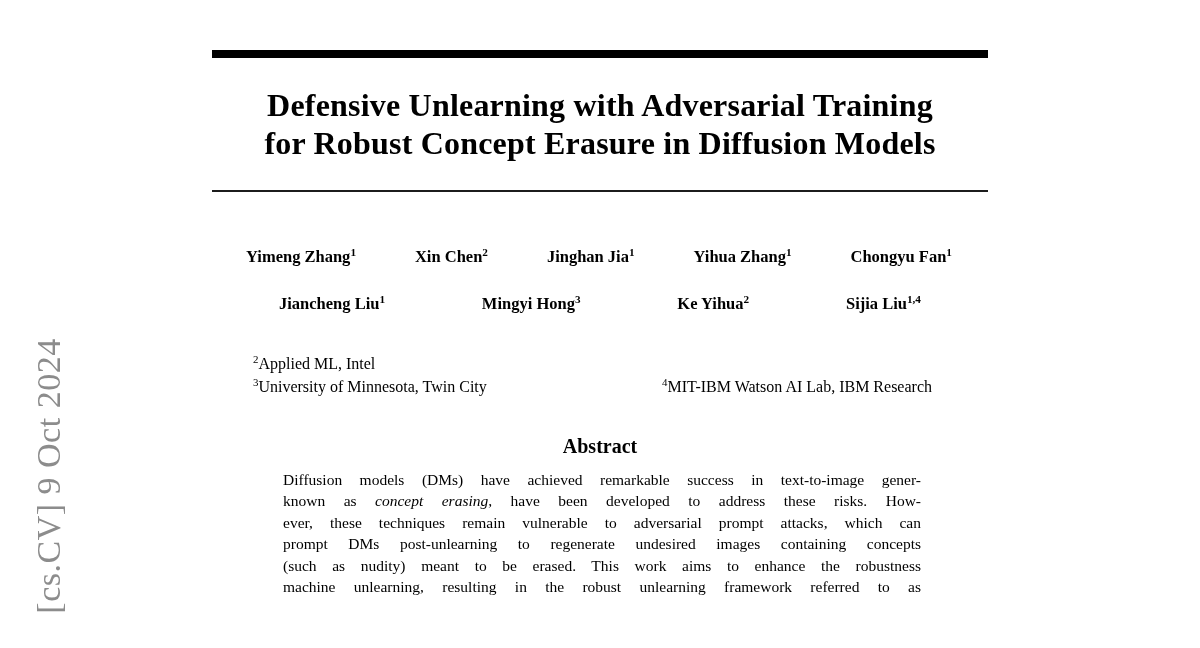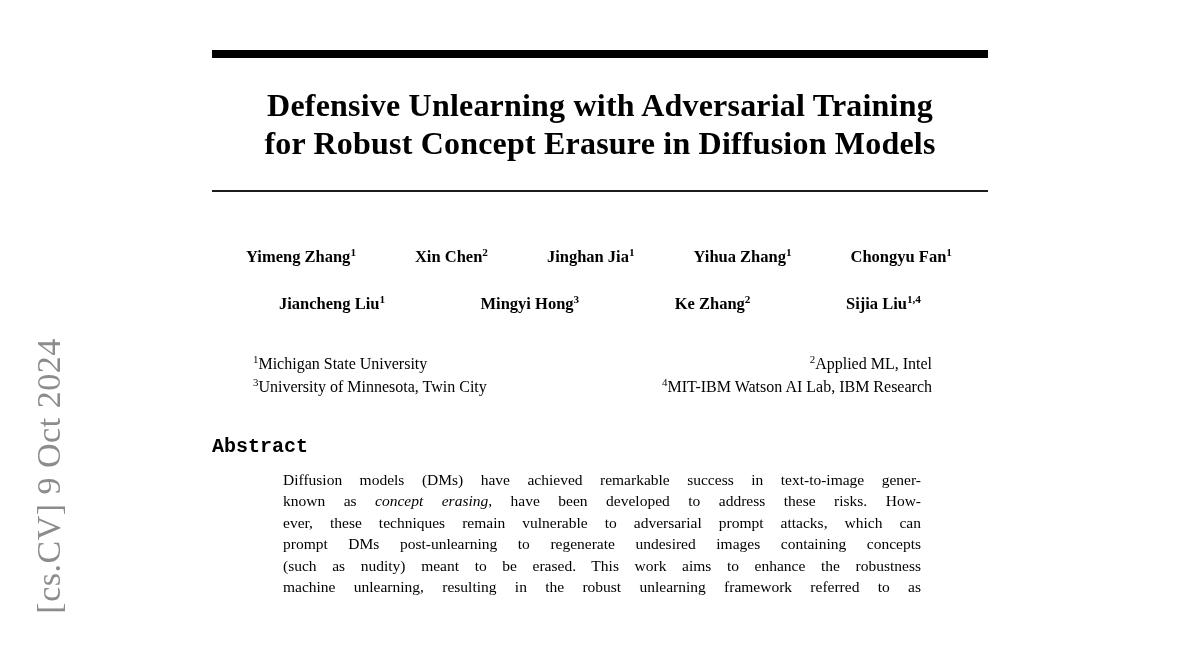--- a/index.html
+++ b/index.html
@@ -75,23 +75,23 @@
   .affil-row {
     display: flex;
     justify-content: space-between;
     white-space: nowrap;
   }
 
   .abstract-heading {
     position: absolute;
     left: 212px; top: 435px;
     width: 776px;
+    text-align: center;
     font-weight: bold;
     font-size: 20px;
-    font-family: Liberation Mono, monospace;
   }
 
   .abstract-body {
     position: absolute;
     left: 283px; top: 469px;
     width: 638px;
     font-size: 15.5px;
   }
   .abs-line {
     text-align: justify;
@@ -120,27 +120,26 @@
   <span><span>Yimeng Zhang</span><sup>1</sup></span>
   <span><span>Xin Chen</span><sup>2</sup></span>
   <span><span>Jinghan Jia</span><sup>1</sup></span>
   <span><span>Yihua Zhang</span><sup>1</sup></span>
   <span><span>Chongyu Fan</span><sup>1</sup></span>
 </div>
 
 <div class="authors-row authors-row2">
   <span><span>Jiancheng Liu</span><sup>1</sup></span>
   <span><span>Mingyi Hong</span><sup>3</sup></span>
-  <span><span>Ke Zhang</span><sup>2</sup></span>
+  <span><span>Ke Yihua</span><sup>2</sup></span>
   <span><span>Sijia Liu</span><sup>1,4</sup></span>
 </div>
 
 <div class="affils">
   <div class="affil-row">
-    <span><sup>1</sup><span>Michigan State University</span></span>
     <span><sup>2</sup><span>Applied ML, Intel</span></span>
   </div>
   <div class="affil-row">
     <span><sup>3</sup><span>University of Minnesota, Twin City</span></span>
     <span><sup>4</sup><span>MIT-IBM Watson AI Lab, IBM Research</span></span>
   </div>
 </div>
 
 <div class="abstract-heading">Abstract</div>
 

